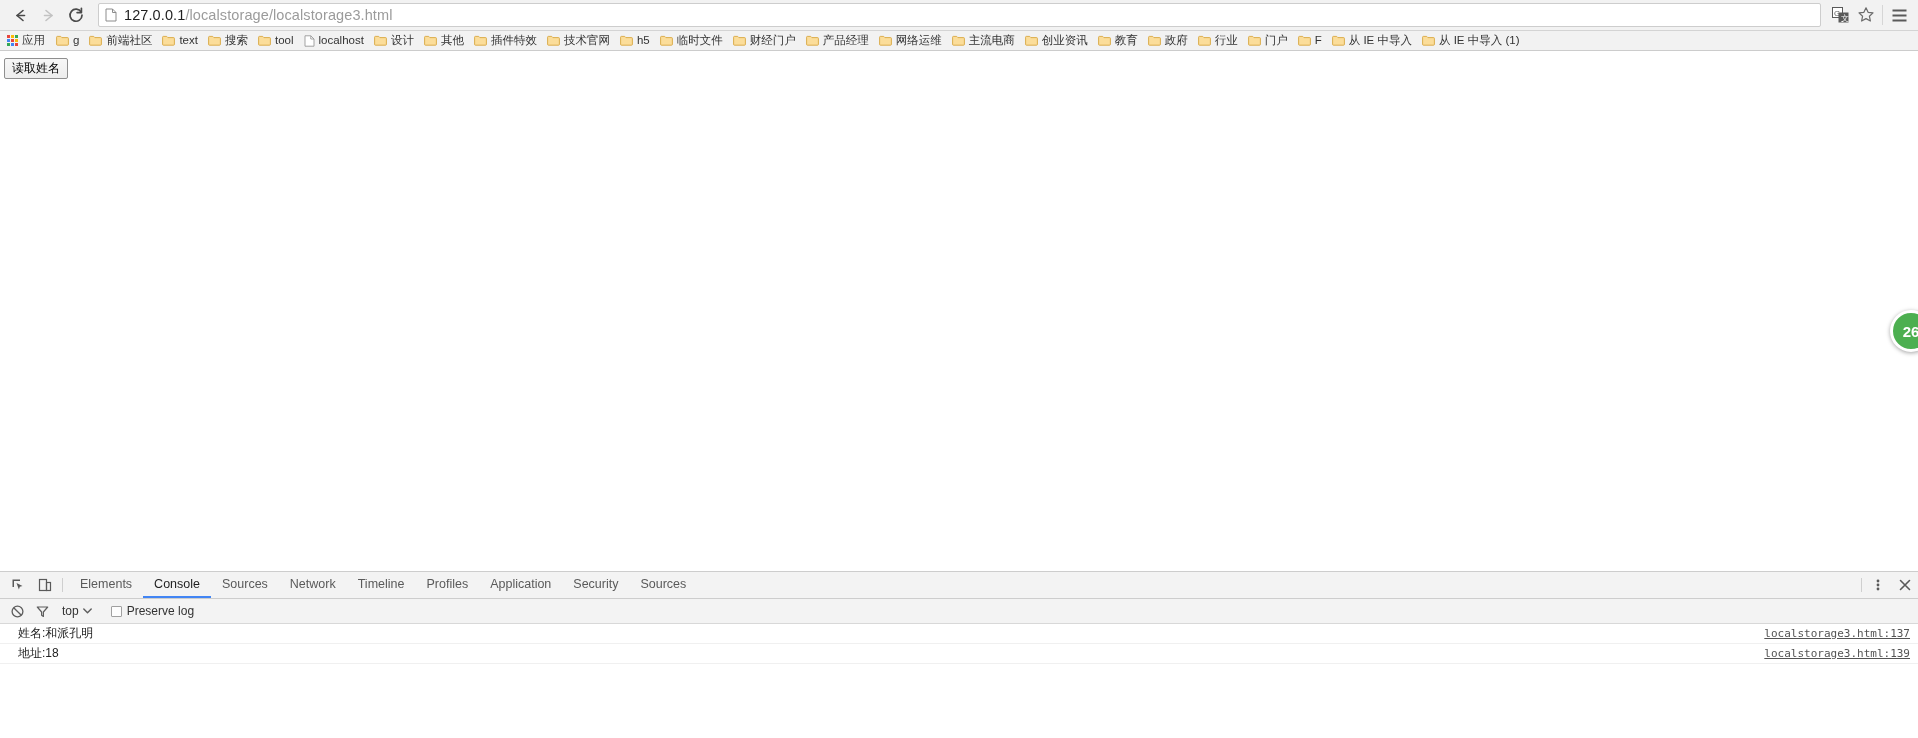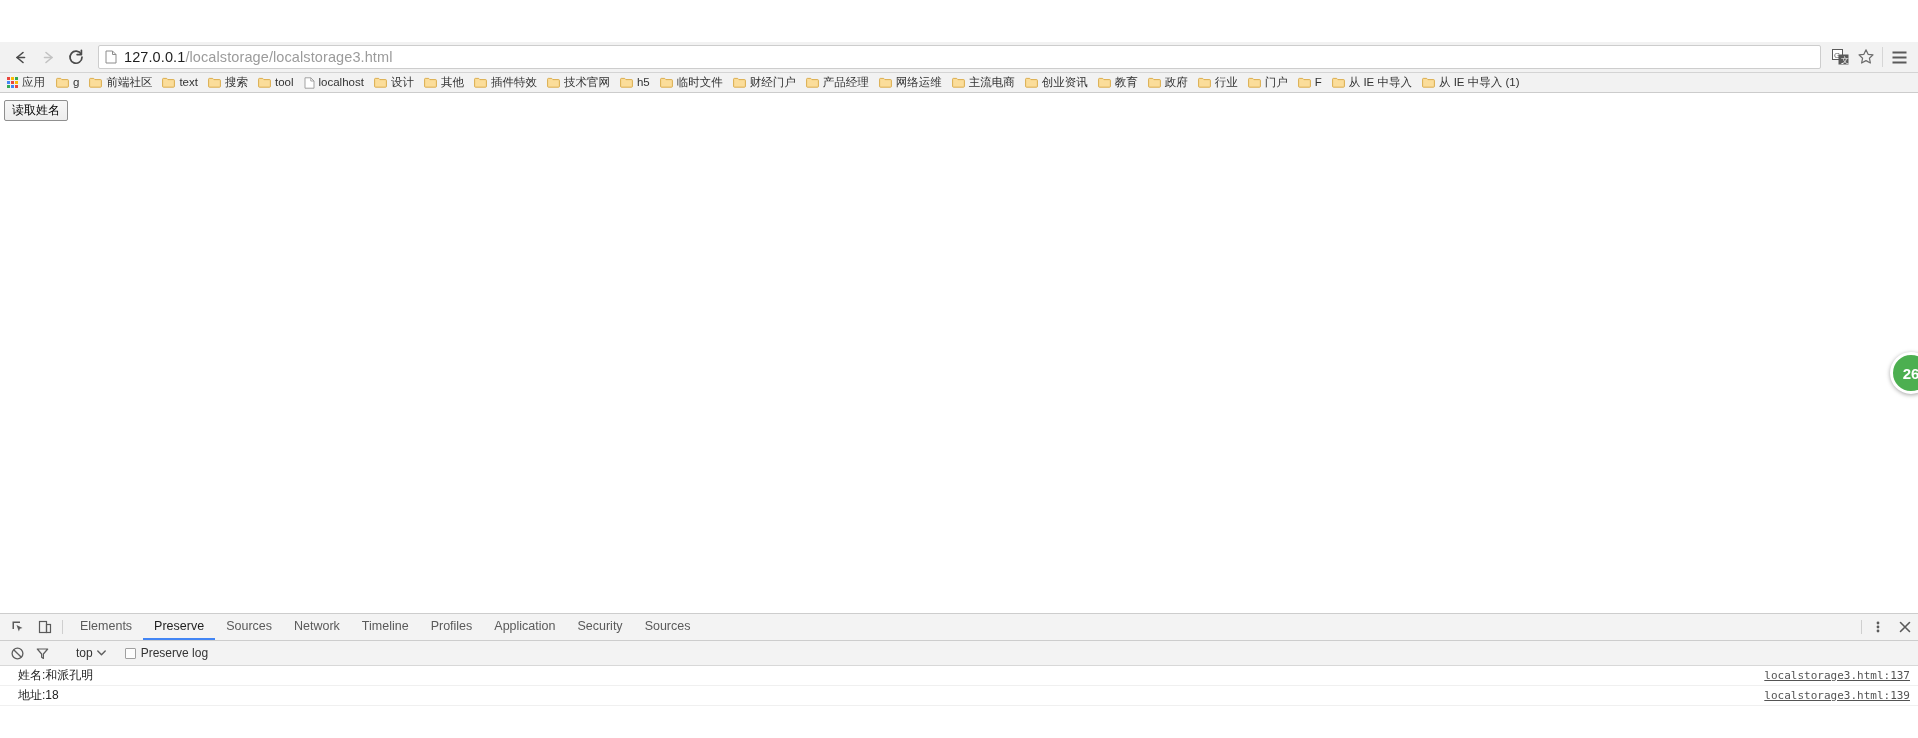--- a/index.html
+++ b/index.html
@@ -14,21 +14,20 @@
   
   #browser-chrome { width: 100%; background: #ffffff; }
 
   #toolbar {
     height: 31px;
     display: flex;
     align-items: center;
     background: #f2f2f2;
     border-bottom: 1px solid #d4d4d4;
     padding: 0 6px;
-    margin-top: 42px;
   }
   .nav-btn {
     width: 28px; height: 28px;
     display: flex; align-items: center; justify-content: center;
     color: #5a5a5a;
     font-size: 17px;
     flex: 0 0 auto;
     user-select: none;
   }
   .nav-btn.disabled { color: #bdbdbd; }
@@ -186,21 +185,21 @@
     gap: 3px;
   }
   .cf-icon {
     width: 22px; height: 22px;
     display: flex; align-items: center; justify-content: center;
     color: #5e5e5e;
     flex: 0 0 auto;
   }
   #context-selector {
     display: flex; align-items: center; gap: 4px;
-    padding: 0 4px; margin-left: 16px;
+    padding: 0 4px; margin-left: 2px;
     font-size: 12px; color: #333;
     flex: 0 0 auto;
   }
   #preserve-log-wrap {
     display: flex; align-items: center; gap: 5px;
     margin-left: 12px;
     font-size: 12px; color: #333;
     flex: 0 0 auto;
   }
   .cb-box {
@@ -496,21 +495,21 @@
         <path d="M5.5 5 L11.5 8 L8.8 8.8 L7.9 11.6 Z" fill="#5a5a5a"></path>
       </svg>
     </div>
     <div class="dt-icon-btn">
       <svg width="14" height="14" viewBox="0 0 14 14" aria-hidden="true">
         <rect x="1.5" y="1.5" width="7" height="11" fill="none" stroke="#5a5a5a" stroke-width="1.2"></rect>
         <rect x="8.5" y="4.5" width="4" height="8" fill="none" stroke="#5a5a5a" stroke-width="1.2"></rect>
       </svg>
     </div>
     <div id="dt-tab-divider"></div>
-    <div id="devtools-tabs" style="display:contents"><div class="dt-tab">Elements</div><div class="dt-tab active">Preserve</div><div class="dt-tab">Sources</div><div class="dt-tab">Network</div><div class="dt-tab">Timeline</div><div class="dt-tab">Profiles</div><div class="dt-tab">Application</div><div class="dt-tab">Security</div><div class="dt-tab">Sources</div></div>
+    <div id="devtools-tabs" style="display:contents"><div class="dt-tab">Elements</div><div class="dt-tab active">Console</div><div class="dt-tab">Sources</div><div class="dt-tab">Network</div><div class="dt-tab">Timeline</div><div class="dt-tab">Profiles</div><div class="dt-tab">Application</div><div class="dt-tab">Security</div><div class="dt-tab">Sources</div></div>
 
     <div id="devtools-right">
       <div id="dt-right-divider"></div>
       <div class="dt-icon-btn">
         <svg width="4" height="14" viewBox="0 0 4 14" aria-hidden="true">
           <circle cx="2" cy="3" r="1.4" fill="#5a5a5a"></circle>
           <circle cx="2" cy="7" r="1.4" fill="#5a5a5a"></circle>
           <circle cx="2" cy="11" r="1.4" fill="#5a5a5a"></circle>
         </svg>
       </div>

